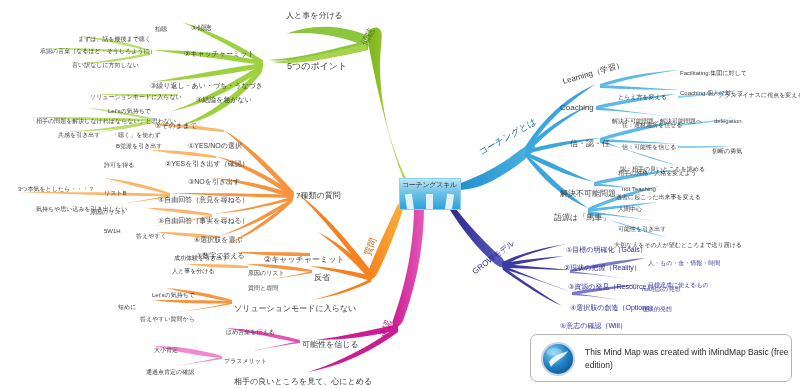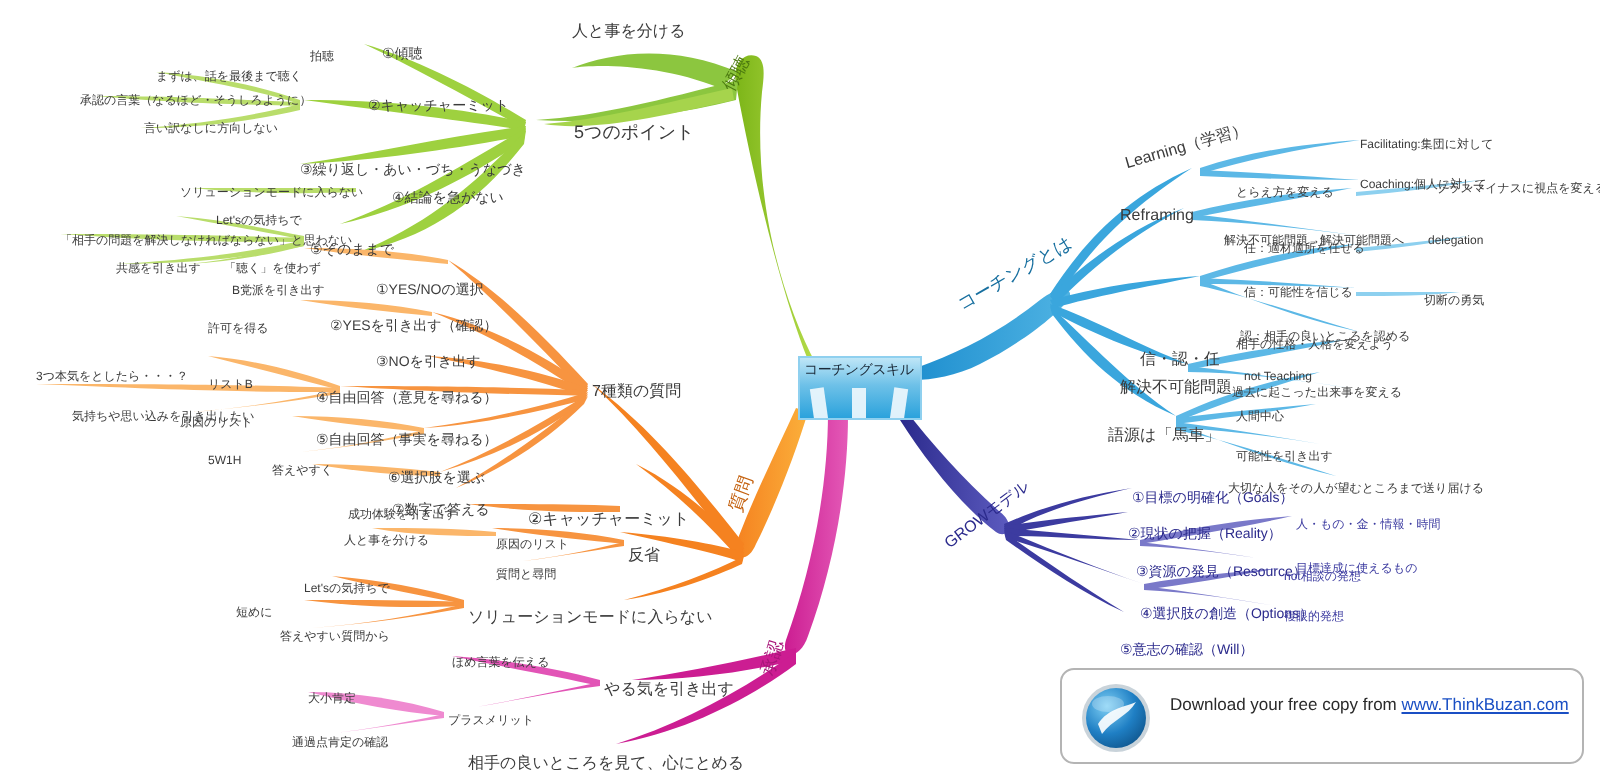--- a/index.html
+++ b/index.html
@@ -236,26 +236,26 @@
 <div class="lbl t6" style="left:30px;top:118px;">「相手の問題を解決しなければならない」と思わない</div>
 <div class="lbl t6" style="left:58px;top:132px;">共感を引き出す</div>
 <div class="lbl t6" style="left:112px;top:132px;">「聴く」を使わず</div>
 
 <div class="lbl t9" style="left:482px;top:148px;transform:rotate(-30deg);color:#176f9f;">コーチングとは</div>
 
 <div class="lbl t8" style="left:564px;top:78px;transform:rotate(-16deg);">Learning（学習）</div>
 <div class="lbl t6" style="left:680px;top:70px;">Facilitating:集団に対して</div>
 <div class="lbl t6" style="left:680px;top:90px;">Coaching:個人に対して</div>
 
-<div class="lbl t8" style="left:560px;top:104px;">Reframing</div>
+<div class="lbl t8" style="left:560px;top:104px;">Coaching</div>
 <div class="lbl t6" style="left:618px;top:94px;">とらえ方を変える</div>
 <div class="lbl t6" style="left:718px;top:92px;">プラスマイナスに視点を変える</div>
 <div class="lbl t6" style="left:612px;top:118px;">解決不可能問題→解決可能問題へ</div>
 
-<div class="lbl t8" style="left:570px;top:140px;margin-top:36px;">信・認・任</div>
+<div class="lbl t8" style="left:570px;top:140px;">信・認・任</div>
 <div class="lbl t6" style="left:622px;top:122px;">任：適材適所を任せる</div>
 <div class="lbl t6" style="left:714px;top:118px;">delegation</div>
 <div class="lbl t6" style="left:622px;top:144px;">信：可能性を信じる</div>
 <div class="lbl t6" style="left:712px;top:148px;">切断の勇気</div>
 <div class="lbl t6" style="left:620px;top:166px;">認：相手の良いところを認める</div>
 
 <div class="lbl t8" style="left:560px;top:190px;text-align:right;">解決不可能問題</div>
 <div class="lbl t6" style="left:618px;top:170px;">相手の性格・人格を変えよう</div>
 <div class="lbl t6" style="left:616px;top:194px;">過去に起こった出来事を変える</div>
 
@@ -302,21 +302,21 @@
 <div class="lbl t6" style="left:248px;top:270px;">原因のリスト</div>
 <div class="lbl t6" style="left:172px;top:268px;">人と事を分ける</div>
 <div class="lbl t6" style="left:248px;top:285px;">質問と尋問</div>
 
 <div class="lbl t8" style="left:234px;top:305px;">ソリューションモードに入らない</div>
 <div class="lbl t6" style="left:152px;top:292px;">Let'sの気持ちで</div>
 <div class="lbl t6" style="left:118px;top:304px;">短めに</div>
 <div class="lbl t6" style="left:140px;top:316px;">答えやすい質問から</div>
 
 <div class="lbl t9" style="left:388px;top:330px;transform:rotate(-73deg);color:#a8167a;">承認</div>
-<div class="lbl t8" style="left:302px;top:341px;">やる気を引き出す</div>
+<div class="lbl t8" style="left:302px;top:341px;">可能性を信じる</div>
 <div class="lbl t6" style="left:226px;top:329px;">ほめ言葉を伝える</div>
 <div class="lbl t6" style="left:224px;top:358px;">プラスメリット</div>
 <div class="lbl t6" style="left:154px;top:347px;">大小肯定</div>
 <div class="lbl t6" style="left:146px;top:369px;">通過点肯定の確認</div>
 <div class="lbl t8" style="left:234px;top:378px;">相手の良いところを見て、心にとめる</div>
 
 <div id="attrib">
   <svg class="logo" viewBox="0 0 36 36">
     <defs>
       <radialGradient id="lg" cx="0.35" cy="0.3" r="0.85">
@@ -324,17 +324,15 @@
         <stop offset="0.55" stop-color="#1f7fc4"></stop>
         <stop offset="1" stop-color="#0d4f84"></stop>
       </radialGradient>
     </defs>
     <circle cx="18" cy="18" r="17" fill="#c9d3da"></circle>
     <circle cx="18" cy="18" r="15" fill="url(#lg)"></circle>
     <path d="M9,21 C14,13 24,12 28,10 C24,17 16,19 11,26 Z" fill="#ffffff" opacity="0.9"></path>
     <ellipse cx="14" cy="11" rx="8" ry="4" fill="#ffffff" opacity="0.25"></ellipse>
   </svg>
   <div class="txt">
-    <div>
-      <span>Download your free copy from </span><a href="#">www.ThinkBuzan.com</a>
-    </div>
+    <div>This Mind Map was created with iMindMap Basic (free edition)</div>
   </div>
 </div>
 
 </body></html>

